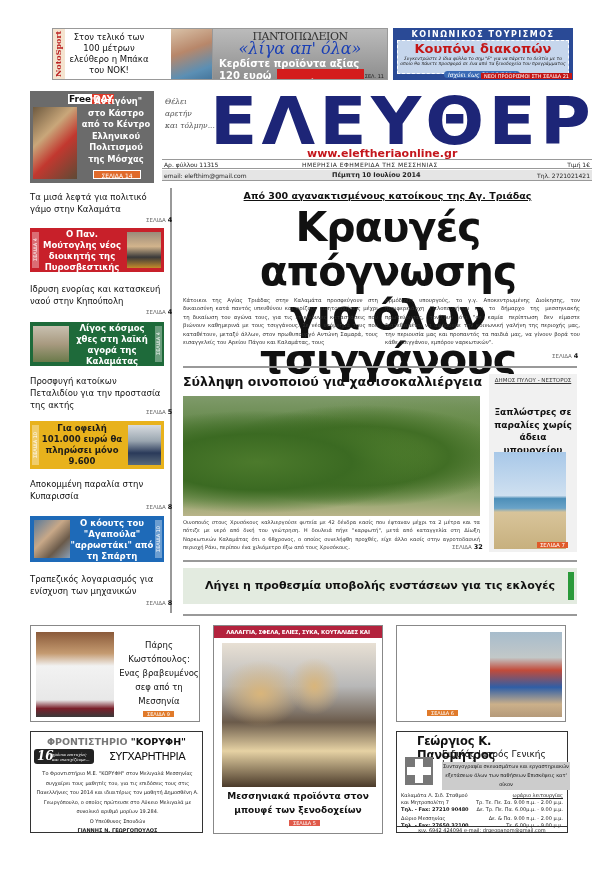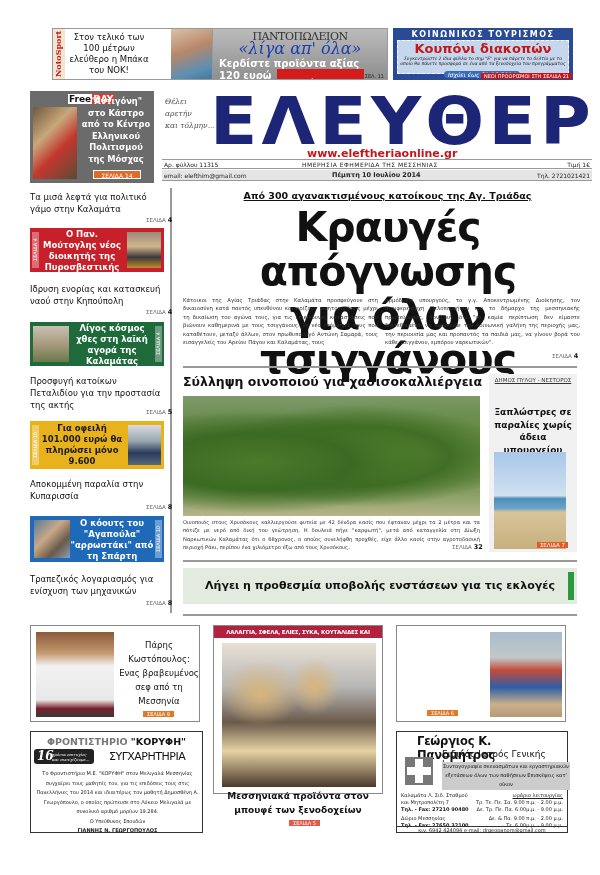--- a/index.html
+++ b/index.html
@@ -62,21 +62,21 @@
 .side .pg{position:absolute;right:9px;top:168px;background:#e05a2a;color:#fff;font-size:5.5px;padding:0 3px;}
 .band{position:absolute;left:183px;top:568px;width:394px;height:36px;background:#e3ebe0;}
 .band .t{position:absolute;top:11px;width:100%;text-align:center;font:bold 11px "DejaVu Sans",sans-serif;color:#111;}
 .band .v{position:absolute;right:3px;top:4px;width:6px;height:28px;background:#2a9a3a;}
 
 .card{position:absolute;border:1px solid #888;background:#fff;}
 .c1{left:30px;top:625px;width:170px;height:97px;}
 .c1 .ph{position:absolute;left:5px;top:6px;width:78px;height:85px;background:linear-gradient(#8a5a3a 0%,#c49a70 25%,#f2f2f2 40%,#e8e8e8 80%,#7a1f2a 90%,#3a3a3a 100%);}
 .c1 .t{position:absolute;left:86px;top:12px;width:84px;text-align:center;font-size:8.5px;line-height:14px;color:#111;}
 .c1 .pg{position:absolute;left:112px;top:85px;background:#e07a2a;color:#fff;font-size:5px;padding:0 4px;}
-.c2{left:213px;top:625px;width:170px;height:169px;}
+.c2{left:213px;top:625px;width:170px;height:209px;}
 .c2 .hd{position:absolute;left:0;top:0;width:100%;height:12px;background:#b3223d;color:#fff;font:bold 5.5px "DejaVu Sans",sans-serif;text-align:center;line-height:12px;letter-spacing:-0.2px;}
 .c2 .ph{position:absolute;left:8px;top:17px;width:154px;height:144px;background:radial-gradient(ellipse at 25% 35%,#d9b57a 0%,transparent 25%),radial-gradient(ellipse at 60% 30%,#d9b57a 0%,transparent 20%),linear-gradient(#e8e0d4 0%,#b8b8b8 30%,#6a5a4a 55%,#e6d2a4 75%,#4a3a2a 100%);}
 .c2 .t{position:absolute;left:0;top:163px;width:100%;text-align:center;font:bold 9px "DejaVu Sans",sans-serif;line-height:14px;color:#111;}
 .c2 .pg{position:absolute;left:75px;top:194px;background:#e05a4a;color:#fff;font-size:5px;padding:0 4px;}
 .c3{left:396px;top:625px;width:170px;height:97px;}
 .c3 .t{position:absolute;left:2px;top:9px;width:88px;text-align:center;font-size:8.5px;line-height:14px;color:#111;}
 .c3 .ph{position:absolute;left:93px;top:6px;width:72px;height:85px;background:linear-gradient(#a7bccc 0%,#c2c8c8 30%,#c24b3a 45%,#2f5ea6 65%,#cbb08a 85%,#b59a7a 100%);}
 .c3 .pg{position:absolute;left:30px;top:84px;background:#e07a2a;color:#fff;font-size:5px;padding:0 4px;}
 .ad1{left:30px;top:731px;width:173px;height:102px;border:1.5px solid #333;}
 .ad1 .h{position:absolute;top:4px;width:100%;text-align:center;font:bold 9.5px "DejaVu Sans",sans-serif;color:#111;}

